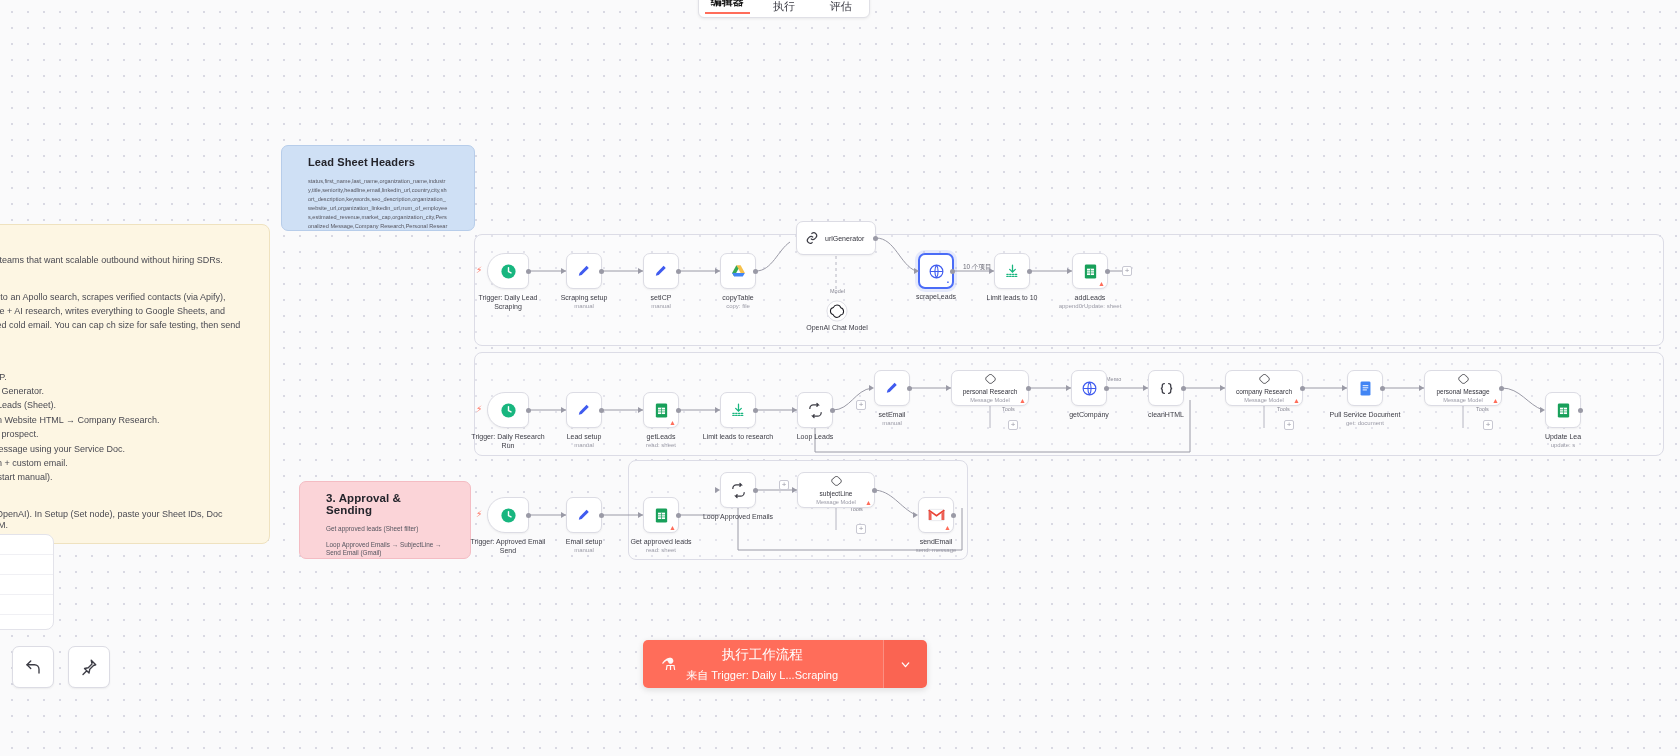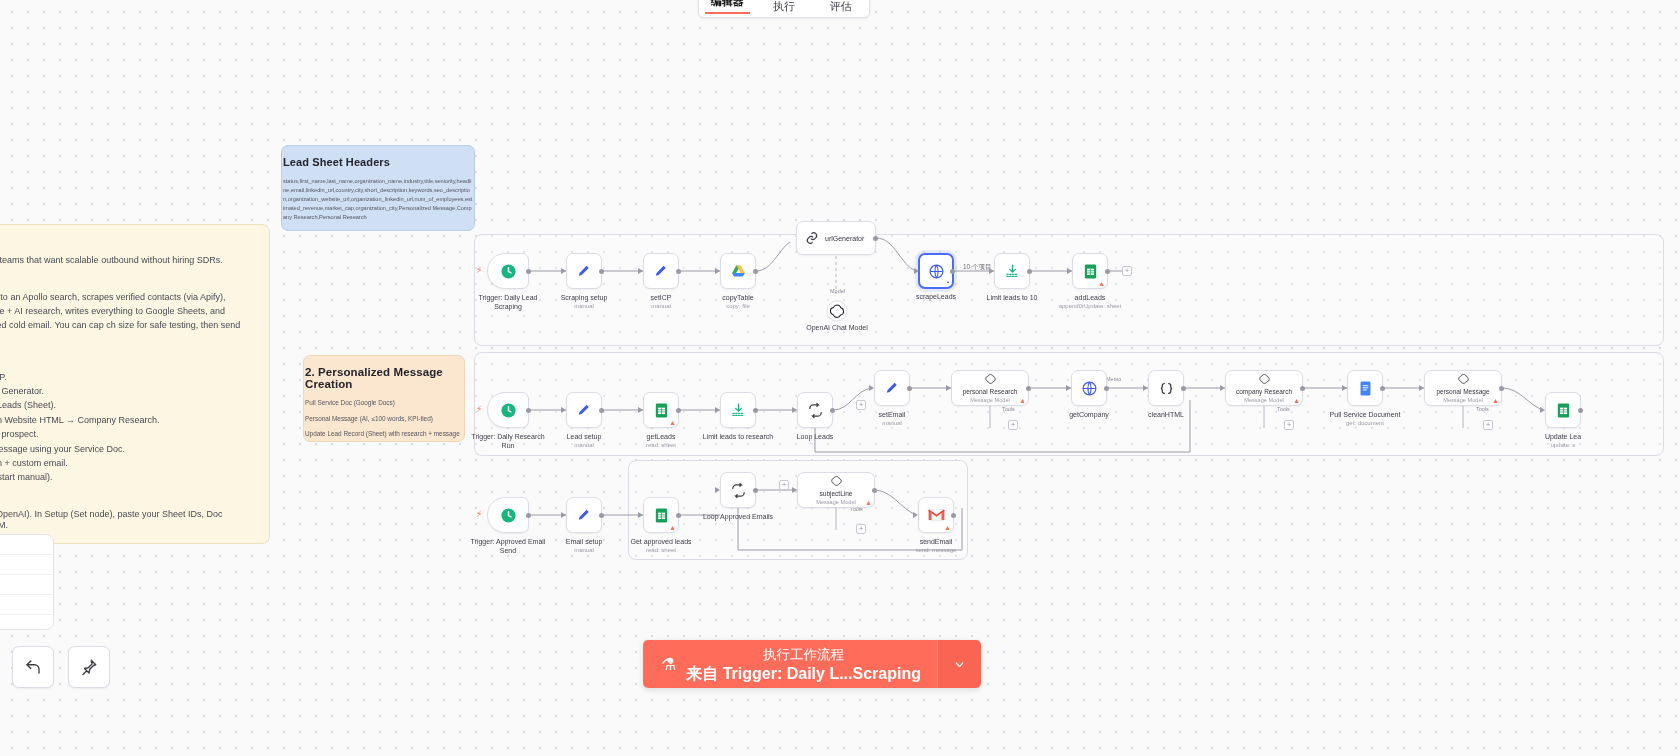--- a/index.html
+++ b/index.html
@@ -79,21 +79,21 @@
     box-shadow: 0 1px 2px rgba(0,0,0,.06);
     cursor: pointer; z-index: 30;
   }
   #undo-btn { left: 12px; top: 646px; }
   #pin-btn  { left: 68px; top: 646px; }
 
   
   .sticky {
     position: absolute;
     border-radius: 7px;
-    padding: 10px 1px;
+    padding: 10px 26px;
     overflow: hidden;
     z-index: 2;
   }
   .sticky .s-title {
     font-size: 11.5px; font-weight: 700; color: #24242b;
     margin-bottom: 9px; letter-spacing: .1px;
   }
   .sticky .s-body { font-size: 5.6px; color: #55555f; line-height: 1.62; word-break: break-all; }
   .sticky .s-line { font-size: 6.4px; color: #55555f; line-height: 1.35; margin-bottom: 7px; }
 
@@ -184,21 +184,21 @@
   }
   #exec-main {
     background: #ff6d5a; color: #fff;
     display: flex; align-items: center; gap: 10px;
     padding: 0 16px 0 18px; min-width: 240px;
     cursor: pointer;
   }
   #exec-main .flask { font-size: 17px; opacity: .95; }
   #exec-main .txt { line-height: 1.25; text-align: center; }
   #exec-main .l1 { font-size: 13.5px; font-weight: 500; }
-  #exec-main .l2 { font-size: 16px; font-weight: 700; }
+  #exec-main .l2 { font-size: 11px; font-weight: 400; }
   #exec-caret {
     background: #fa6452; color:#fff; width: 44px;
     display:flex; align-items:center; justify-content:center;
     border-left: 1px solid rgba(255,255,255,.28);
     font-size: 13px; cursor: pointer;
   }
   .icosvg { display:block; }
 </style>
 </head>
 <body>
@@ -256,28 +256,28 @@
   <div class="groupframe" style="left:474px; top:234px; width:1190px; height:112px;"></div>
   <div class="groupframe" style="left:474px; top:352px; width:1190px; height:104px;"></div>
   <div class="groupframe" style="left:628px; top:460px; width:340px; height:100px;"></div>
 
   <div class="sticky" id="note-headers">
     <div class="s-title">Lead Sheet Headers</div>
     <div class="s-body">status,first_name,last_name,organization_name,industry,title,seniority,headline,email,linkedin_url,country,city,short_description,keywords,seo_description,organization_website_url,organization_linkedin_url,num_of_employees,estimated_revenue,market_cap,organization_city,Personalized Message,Company Research,Personal Research</div>
   </div>
 
 
-  <div class="sticky" id="note-msg">
-    <div class="s-title">2. Personalized Message Creation</div>
-    <div class="s-line">Pull Service Doc (Google Docs)</div>
-    <div class="s-line">Personal Message (AI, ≤100 words, KPI-tied)</div>
-    <div class="s-line">Update Lead Record (Sheet) with research + message</div>
-
-  </div>
-
+
+  <div class="sticky" id="note-appr">
+    <div class="s-title">3. Approval &amp; Sending</div>
+    <div class="s-line">Get approved leads (Sheet filter)</div>
+    <div class="s-line">Loop Approved Emails → SubjectLine → Send Email (Gmail)</div>
+    <div class="s-line">Optional: add CRM sync/backoffs later</div>
+
+  </div>
 
   <svg id="edges">
     <g stroke="#9a9aa6" stroke-width="1" fill="none">
 
       <path d="M529 271 H566"></path>
       <path d="M602 271 H643"></path>
       <path d="M679 271 H720"></path>
       <path d="M756 271 C772 271 778 250 790 242"></path>
       <path d="M876 238 C895 238 900 265 916 271"></path>
       <path d="M954 271 H994"></path>

